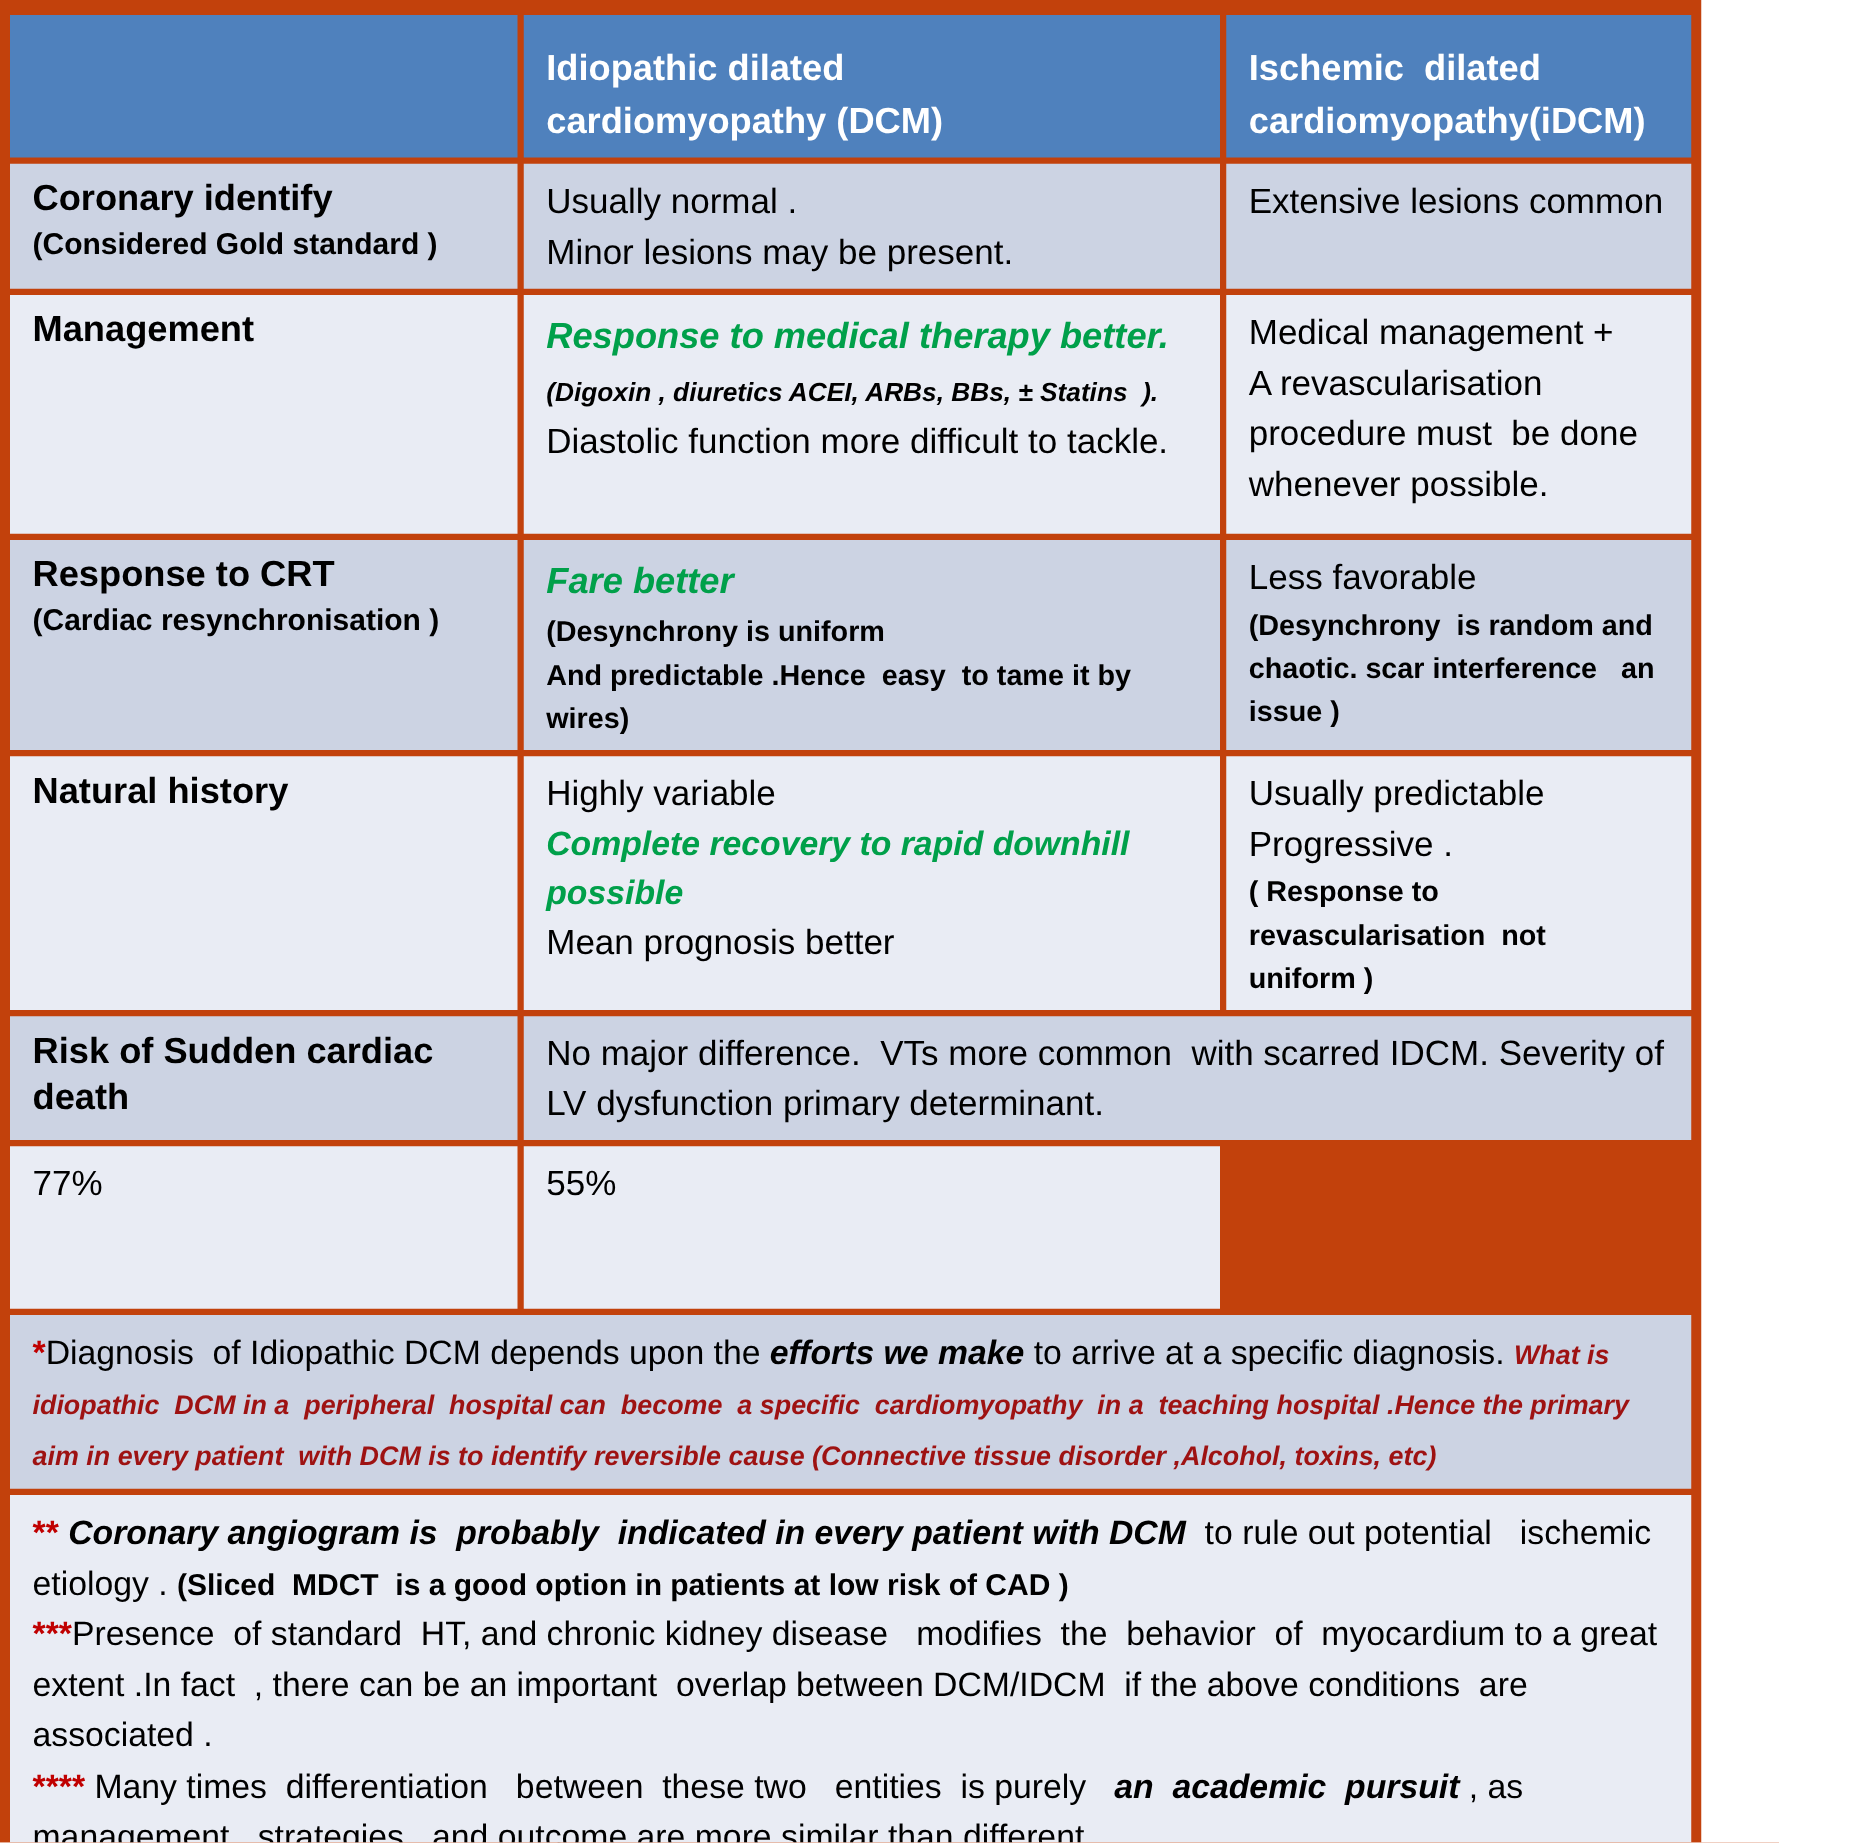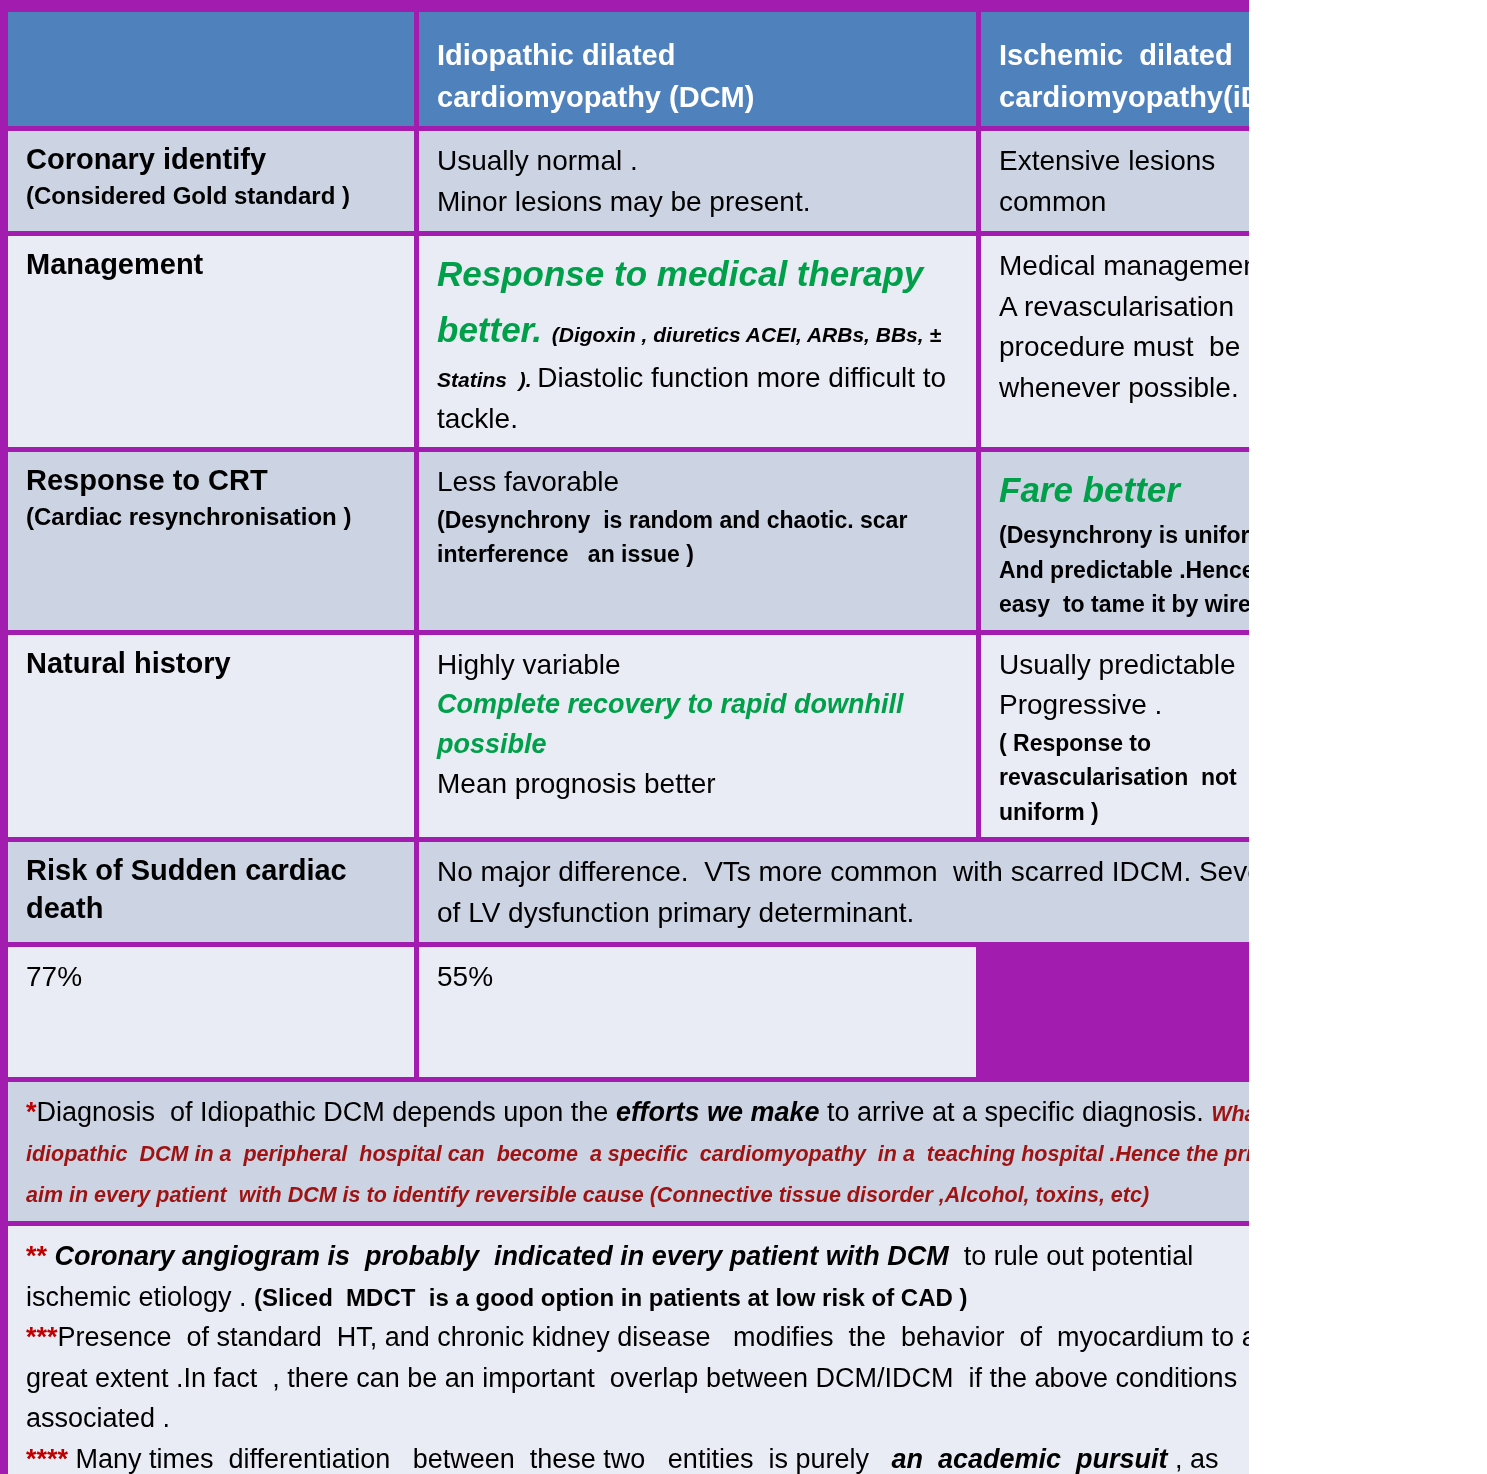--- a/index.html
+++ b/index.html
@@ -1,32 +1,32 @@
 <!DOCTYPE html>
 <html style="--header-bg: #4f81bd; --row-dark: #ccd3e3; --row-light: #e9ecf4; --green: #00a04a; --star-red: #c00000; --dark-red: #9e1212; --text: #000000; --header-text: #ffffff;"><head>
 <meta charset="utf-8">
 <style>
   html,body { margin:0; padding:0; background:#ffffff; }
   body { font-family:"Liberation Sans","DejaVu Sans",sans-serif; color:#000; }
-  .canvas { width:1249px; height:1474px; box-sizing:border-box; padding:12px 8px; background:#a21caf; overflow:hidden; }
+  .canvas { width:1361px; height:1474px; box-sizing:border-box; padding:12px 8px; background:#c2410c; overflow:hidden; }
   .grid { display:grid; grid-template-columns:406px 557px 1fr; gap:5px; }
   .cell { box-sizing:border-box; padding:10px 16px 8px 18px; }
   .hdr  { background:var(--header-bg,#4f81bd); color:#fff; font-weight:700; font-size:29px; line-height:1.45; padding-top:22px; }
   .dark  { background:var(--row-dark,#ccd3e3); }
   .light { background:var(--row-light,#e9ecf4); }
   .span2 { grid-column:2 / 4; }
   .span3 { grid-column:1 / 4; }
   .h-hdr{min-height:108px}.h1{min-height:100px}.h2{min-height:191px}.h3{min-height:153px}
   .h4{min-height:192px}.h5{min-height:97px}.h6{min-height:130px}.hf1{min-height:104px}.hf2{min-height:334px}
   .pw { white-space:pre-wrap; }
   .label { font-weight:700; font-size:29px; line-height:1.3; }
   .sub { font-weight:700; font-size:24px; line-height:1.4; }
   .sub-italic { font-weight:700; font-style:italic; font-size:24px; line-height:1.45; margin-top:6px; }
   .body-text { font-size:28px; line-height:1.45; }
-  .green-main { color:var(--green,#00a04a); font-weight:700; font-style:italic; font-size:35px; line-height:1.6; }
+  .green-main { color:var(--green,#00a04a); font-weight:700; font-style:italic; font-size:29px; line-height:1.6; }
   .green-sub  { color:var(--green,#00a04a); font-weight:700; font-style:italic; font-size:27px; line-height:1.45; }
   .note-bold { font-size:23px; font-weight:700; line-height:1.5; }
   .small-bi { font-size:21px; font-weight:700; font-style:italic; line-height:1.6; }
   .fn { font-size:27px; line-height:1.5; margin:0; }
   .star { color:var(--star-red,#c00000); font-weight:700; }
   .red-italic { color:var(--dark-red,#9e1212); font-weight:700; font-style:italic; font-size:21.5px; }
   .bi { font-weight:700; font-style:italic; }
   .small-bold { font-size:24px; font-weight:700; }
   .website { font-weight:700; font-style:italic; font-size:24px; text-align:right; margin-top:14px; padding-right:14px; }
 </style>
@@ -59,27 +59,27 @@
       <div><span class="green-main pw">Response to medical therapy better. </span><span class="small-bi pw">(Digoxin , diuretics ACEI, ARBs, BBs, ± Statins  ). </span><span class="pw">Diastolic function more difficult to tackle.</span></div>
     </div>
     <div class="cell light h2 body-text"><span class="pw">Medical management +
 A revascularisation procedure must  be done whenever possible.</span></div>
 
     <div class="cell dark h3">
       <div class="label">Response to CRT</div>
       <div class="sub">(Cardiac resynchronisation )</div>
     </div>
     <div class="cell dark h3">
-      <div class="body-text">Less favorable</div>
-      <div class="note-bold pw">(Desynchrony  is random and chaotic. scar interference   an issue )</div>
-    </div>
-    <div class="cell dark h3">
       <div class="green-main">Fare  better</div>
       <div class="note-bold pw">(Desynchrony is uniform
 And predictable .Hence  easy  to tame it by wires)</div>
+    </div>
+    <div class="cell dark h3">
+      <div class="body-text">Less favorable</div>
+      <div class="note-bold pw">(Desynchrony  is random and chaotic. scar interference   an issue )</div>
     </div>
 
     <div class="cell light h4">
       <div class="label">Natural history</div>
     </div>
     <div class="cell light h4">
       <div class="body-text">Highly variable</div>
       <div class="green-sub">Complete recovery to rapid downhill possible</div>
       <div class="body-text">Mean prognosis better</div>
     </div>

